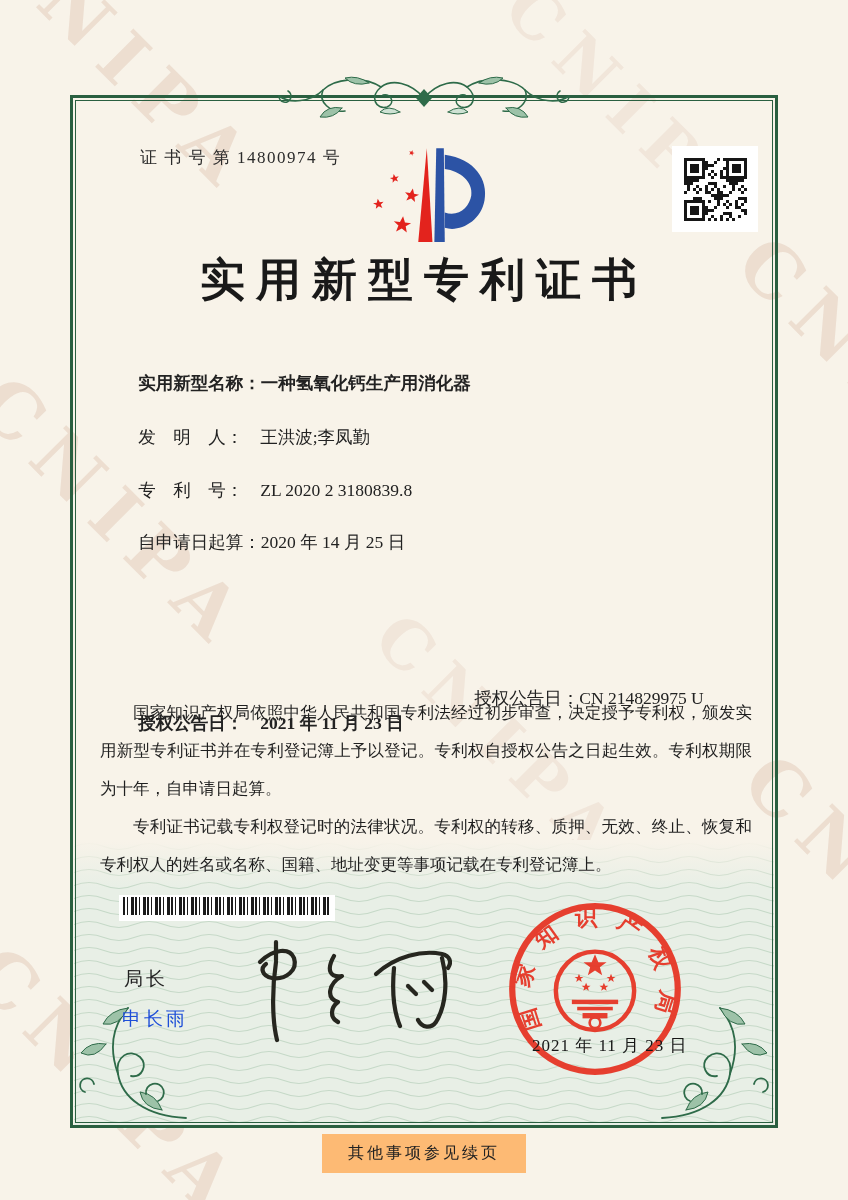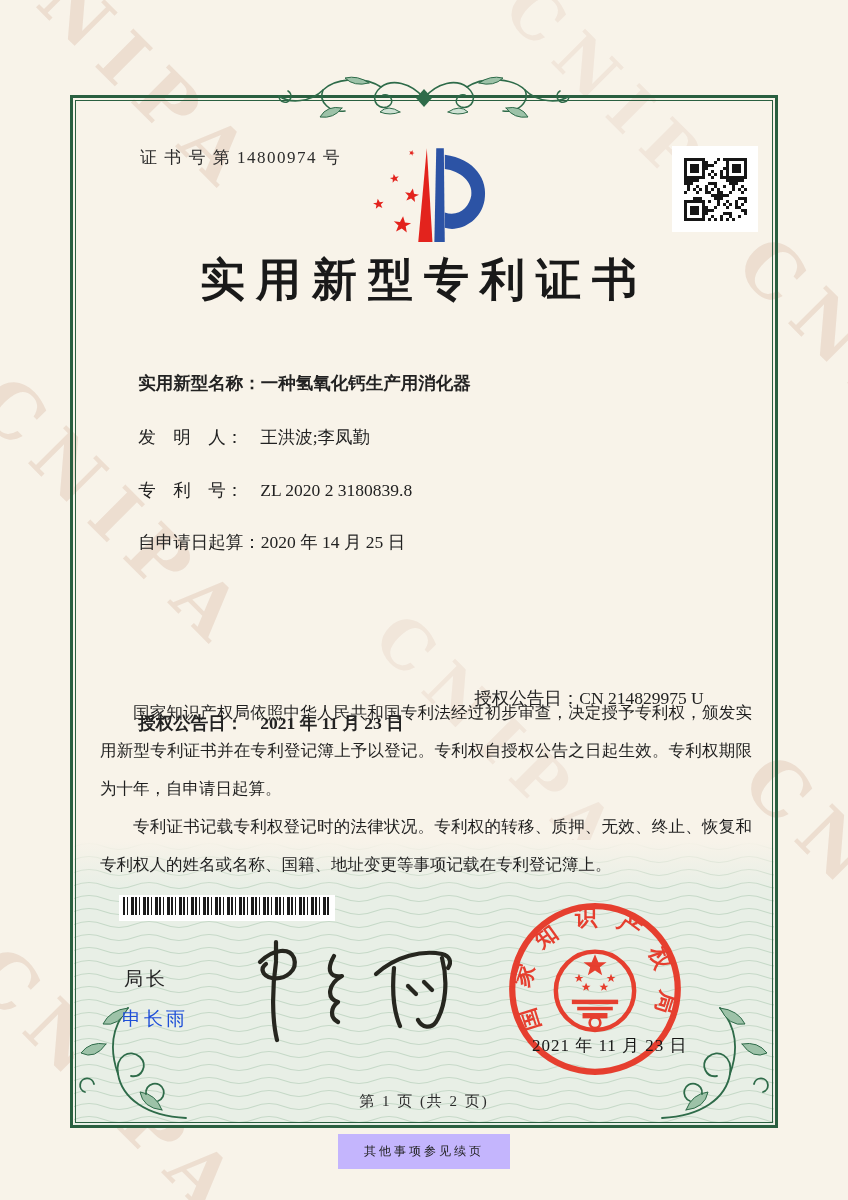--- a/index.html
+++ b/index.html
@@ -74,21 +74,21 @@
     font-family:"Liberation Sans","DejaVu Sans",sans-serif;letter-spacing:3px;}
   .signature{position:absolute;left:246px;top:928px;}
 
   .seal{position:absolute;left:506px;top:900px;}
   .seal-date{position:absolute;left:532px;top:1034px;font-size:17px;color:#161616;
     white-space:nowrap;letter-spacing:1px;}
 
   .page-info{position:absolute;left:0;top:1092px;width:100%;text-align:center;
     font-size:15px;color:#2b2b2b;letter-spacing:2px;}
   .note-box{position:absolute;left:50%;top:1134px;transform:translateX(-50%);
-    background:#c4b5fd;padding:9px 26px;font-size:12px;color:#222;letter-spacing:3px;
+    background:#fdba74;padding:9px 26px;font-size:16px;color:#222;letter-spacing:3px;
     white-space:nowrap;z-index:7;}
 </style>
 </head>
 <body>
 
 <div class="page">
 
   <div class="watermark" style="left:-52px;top:14px;">CNIPA</div>
   <div class="watermark wm2" style="left:470px;top:70px;">CNIPA</div>
   <div class="watermark" style="left:700px;top:330px;">CNIPA</div>
@@ -680,17 +680,16 @@
         <use href="#star" transform="translate(90,98) scale(0.5)"></use>
         <use href="#star" transform="translate(110,98) scale(0.5)"></use>
         <rect x="74" y="112" width="52" height="5"></rect>
         <rect x="80" y="120" width="40" height="4"></rect>
         <rect x="86" y="127" width="28" height="6"></rect>
         <circle cx="100" cy="138" r="6" fill="none" stroke="#e63222" stroke-width="3"></circle>
       </g>
     </svg>
     <div class="seal-date">2021 年 11 月 23 日</div>
 
-    <div class="page-info">第 1 页 (共 2 页)</div>
   </div>
 
   <div class="note-box">其他事项参见续页</div>
 </div>
 
 </body></html>

